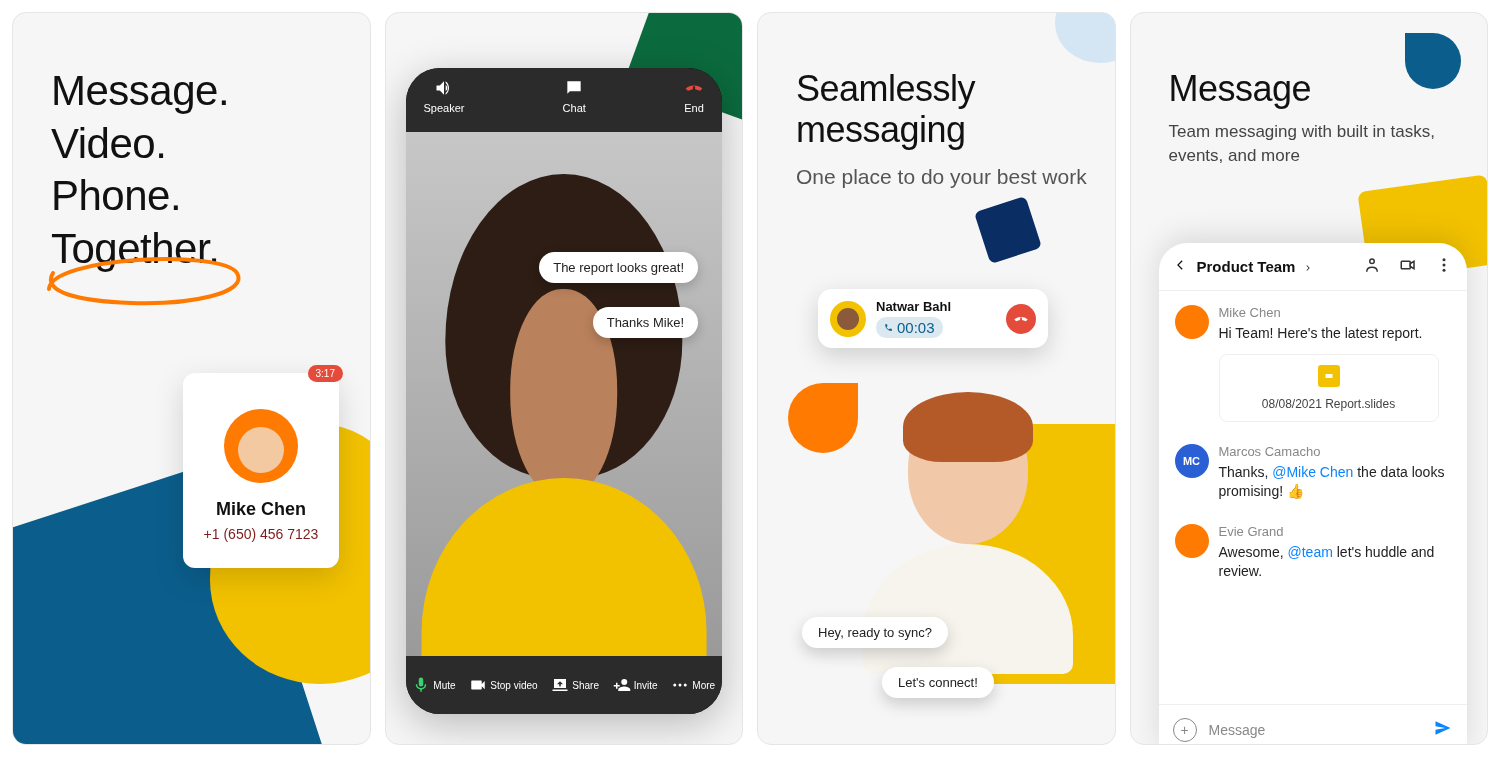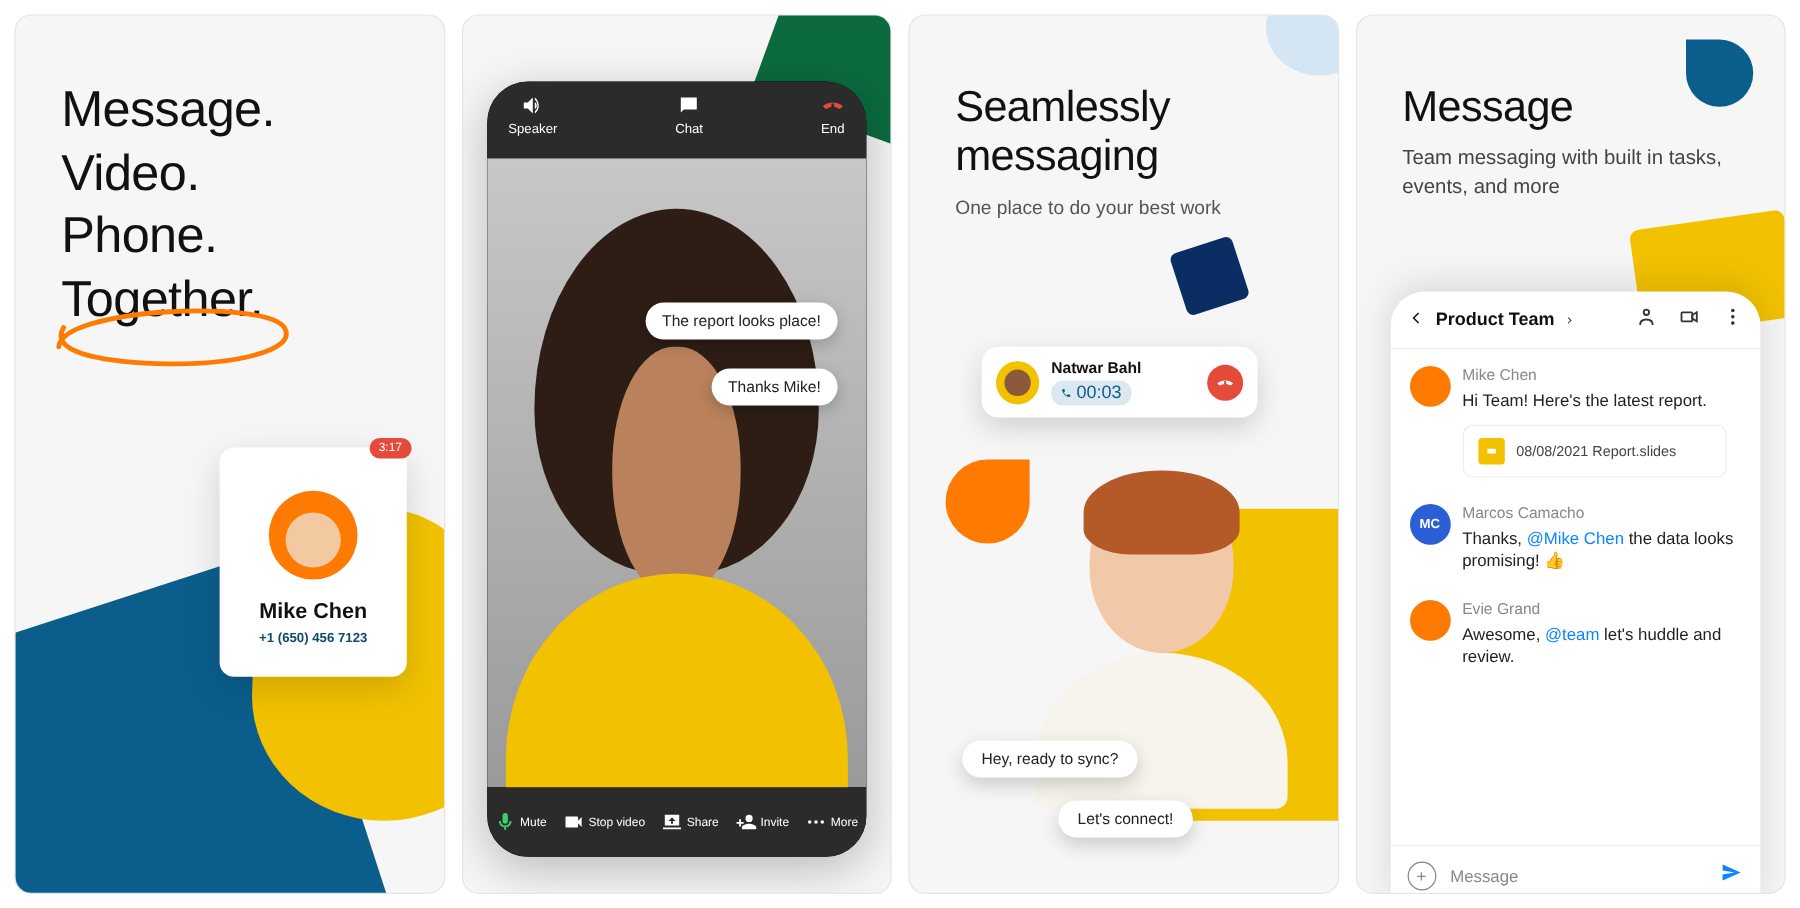--- a/index.html
+++ b/index.html
@@ -86,21 +86,21 @@
 .s1-avatar::after{
   content:"";
   position:absolute;
   left:50%; top:55%;
   transform:translate(-50%,-50%);
   width:46px; height:46px;
   border-radius:50%;
   background:#f3c9a1;
 }
 .s1-name { font-weight: 700; font-size: 18px; color:#111; }
-.s1-phone { font-size: 11px; color:#0c4a6e; margin-top: 6px; font-weight: bold; }
+.s1-phone { font-size: 14px; color:#7f1d1d; margin-top: 6px; }
 
 
 .s2-phone {
   position: absolute;
   left: 20px; right: 20px; top: 55px; bottom: 30px;
   background: #000;
   border-radius: 34px;
   overflow: hidden;
   box-shadow: 0 10px 40px rgba(0,0,0,0.25);
   padding-left: 37px;
@@ -168,21 +168,21 @@
   align-items:center;
   color:#fff;
   font-size:10px;
 }
 .s2-bb-item{ display:flex; flex-direction:row; align-items:center; gap:3px;}
 .s2-bb-icon{width:18px;height:18px;}
 
 
 .s3-head { position:absolute; top:55px; left:38px; }
 .s3-title { font-size:36px; font-weight:500; color:#111; line-height:1.15; letter-spacing:-0.5px;}
-.s3-sub { font-size:16px; color:#555; margin-top:14px; }
+.s3-sub { font-size:21px; color:#555; margin-top:14px; }
 .s3-blue-cloud{position:absolute; top:-30px; right:-30px; width:90px; height:80px; background:#d4e5f3; border-radius:50%;}
 .s3-navy-sq{position:absolute; top:190px; right:80px; width:54px;height:54px;background:#0a2d63; transform:rotate(-18deg); border-radius:6px;}
 .s3-orange-drop{position:absolute; top:370px; left:30px; width:70px;height:70px;background:#ff7a00;border-radius:50% 0 50% 50%;}
 .s3-yellow-block{position:absolute; bottom:60px; right:-30px; width:180px; height:260px; background:#f2c200; border-radius:14px;}
 .s3-callcard{
   position:absolute; top:276px; left:60px;
   width:230px; background:#fff; border-radius:14px;
   box-shadow:0 8px 24px rgba(0,0,0,0.16);
   display:flex; align-items:center;
   padding:10px 12px; gap:10px;
@@ -226,21 +226,21 @@
 .s4-av{width:34px;height:34px;border-radius:50%;flex-shrink:0;display:flex;align-items:center;justify-content:center;color:#fff;font-size:11px;font-weight:600;}
 .s4-av-1{background:#ff7a00;}
 .s4-av-2{background:#2a5fd6;}
 .s4-av-3{background:#ff7a00;}
 .s4-body{flex:1;}
 .s4-sender{font-size:13px;color:#888;margin-bottom:4px;}
 .s4-text{font-size:14px;color:#222;line-height:1.4;}
 .s4-mention{color:#0a84ff;}
 .s4-attach{
   margin-top:10px;display:flex;align-items:center;gap:10px;
-  border:1px solid #eee;border-radius:8px;padding:10px 12px;width:220px;
+  border:1px solid #eee;border-radius:8px;padding:10px 12px;width:220px;flex-direction:column;
 }
 .s4-attach-icon{width:22px;height:22px;background:#f2c200;border-radius:3px;display:flex;align-items:center;justify-content:center;}
 .s4-attach-name{font-size:12px;color:#444;}
 .s4-input{
   height:50px;border-top:1px solid #eee;display:flex;align-items:center;
   padding:0 14px;gap:12px;color:#888;
 }
 .s4-plus{width:24px;height:24px;border:1.5px solid #888;border-radius:50%;display:flex;align-items:center;justify-content:center;font-size:14px;}
 .s4-placeholder{flex:1;font-size:14px;}
 .s4-send{color:#0a84ff;}
@@ -296,21 +296,21 @@
               <path d="M12 9C8 9 4.7 10.3 2 12.6l2.3 2.3c.4.4 1 .5 1.5.2 1.2-.7 2.5-1.2 3.9-1.4.6-.1 1-.6 1-1.2V10c.4 0 .9-.1 1.3-.1s.9 0 1.3.1v2.5c0 .6.4 1.1 1 1.2 1.4.2 2.7.7 3.9 1.4.5.3 1.1.2 1.5-.2L22 12.6C19.3 10.3 16 9 12 9z"></path>
             </svg>
           <span>End</span>
         </div>
       </div>
 
       <div class="s2-video">
         <div class="s2-hair"></div>
         <div class="s2-face"></div>
         <div class="s2-shirt"></div>
-        <div class="s2-chatbubble s2-cb1">The report looks place!</div>
+        <div class="s2-chatbubble s2-cb1">The report looks great!</div>
         <div class="s2-chatbubble s2-cb2">Thanks Mike!</div>
       </div>
 
       <div class="s2-botbar">
         <div class="s2-bb-item">
           <svg class="s2-bb-icon ic" viewBox="0 0 24 24" fill="#3bd16f">
               <path d="M12 14a3 3 0 0 0 3-3V5a3 3 0 0 0-6 0v6a3 3 0 0 0 3 3zm5-3a5 5 0 0 1-10 0H5a7 7 0 0 0 6 6.9V21h2v-3.1A7 7 0 0 0 19 11h-2z"></path>
             </svg>
           <span>Mute</span>
         </div>

